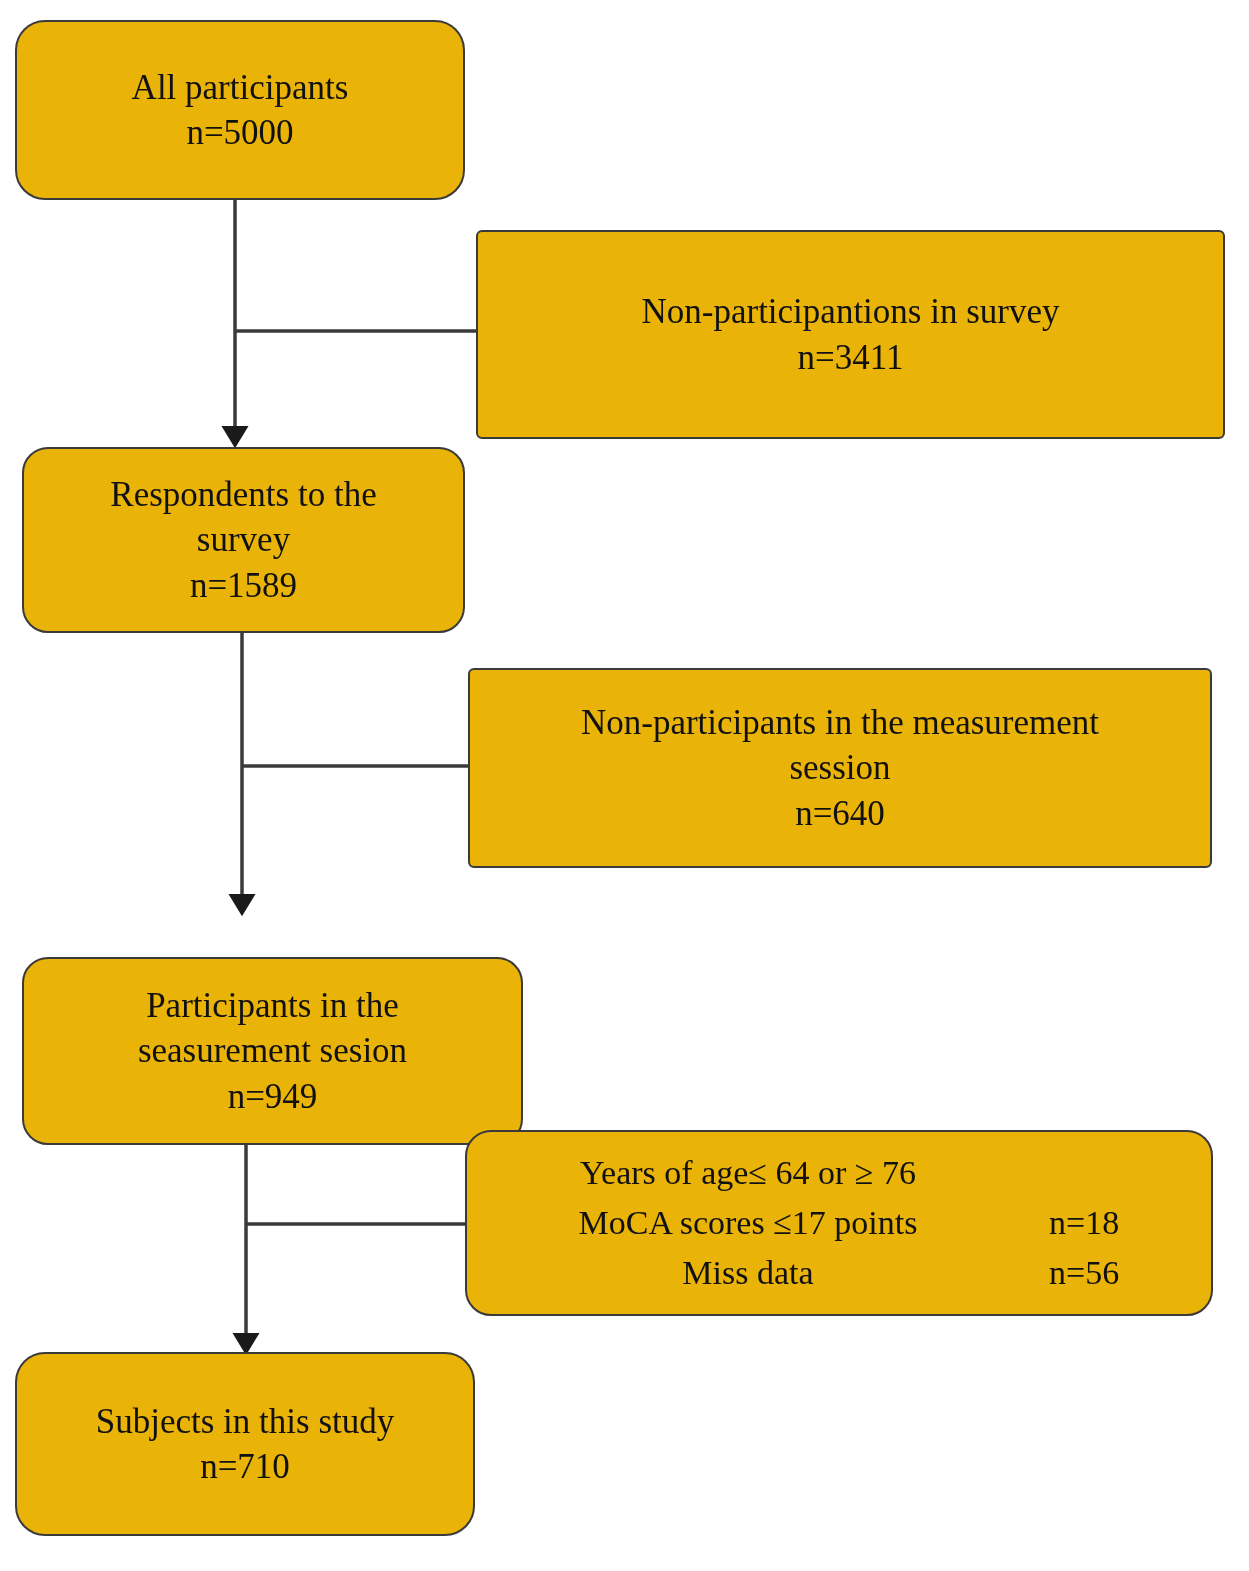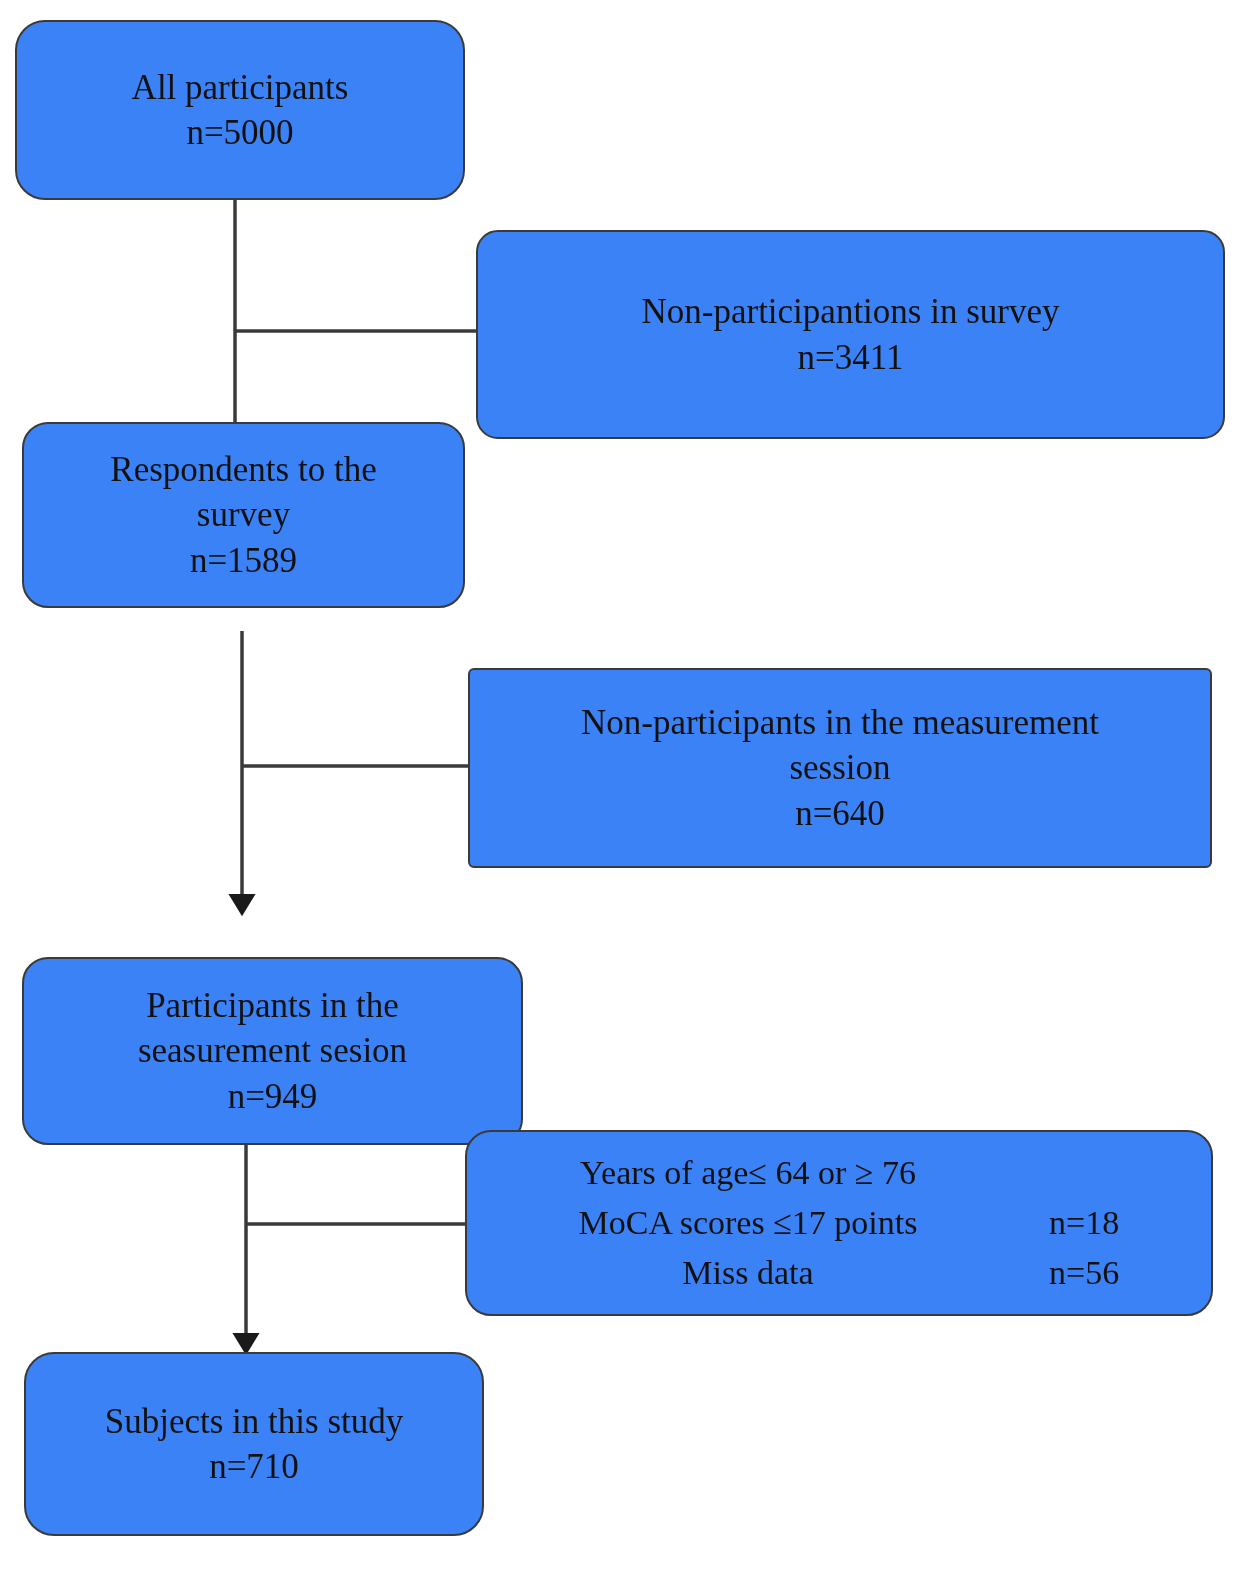--- a/index.html
+++ b/index.html
@@ -22,21 +22,21 @@
     top: 0;
     width: 1249px;
     height: 1571px;
   }
 
   .node {
     position: absolute;
     box-sizing: border-box;
     border: 2.5px solid #3a3a3a;
     border-radius: 26px;
-    background: #3b82f6;
+    background: #eab308;
     display: flex;
     flex-direction: column;
     align-items: center;
     justify-content: center;
     text-align: center;
     line-height: 1.30;
     color: #111111;
   }
 
   .node .line {
@@ -46,41 +46,40 @@
 
   
   .node-main { font-size: 35px; }
 
   #node-all-participants {
     left: 15px;  top: 20px;
     width: 450px; height: 180px;
     border-radius: 30px;
   }
   #node-respondents {
-    left: 22px;  top: 422px;
+    left: 22px;  top: 447px;
     width: 443px; height: 186px;
   }
   #node-participants-measurement {
     left: 22px;  top: 913px;
     width: 501px; height: 188px; margin-top: 44px;
   }
   #node-subjects {
     left: 15px;  top: 1352px;
     width: 460px; height: 184px;
     border-radius: 30px;
-    margin-left: 9px;
   }
 
   
   .node-side { font-size: 35px; }
 
   #node-non-participations-survey {
     left: 476px; top: 230px;
     width: 749px; height: 209px;
-    border-radius: 22px;
+    border-radius: 6px;
   }
   #node-non-participants-measurement {
     left: 468px; top: 668px;
     width: 744px; height: 200px;
     border-radius: 6px;
   }
   #node-exclusions {
     left: 465px; top: 1130px;
     width: 748px; height: 186px;
     border-radius: 26px;

